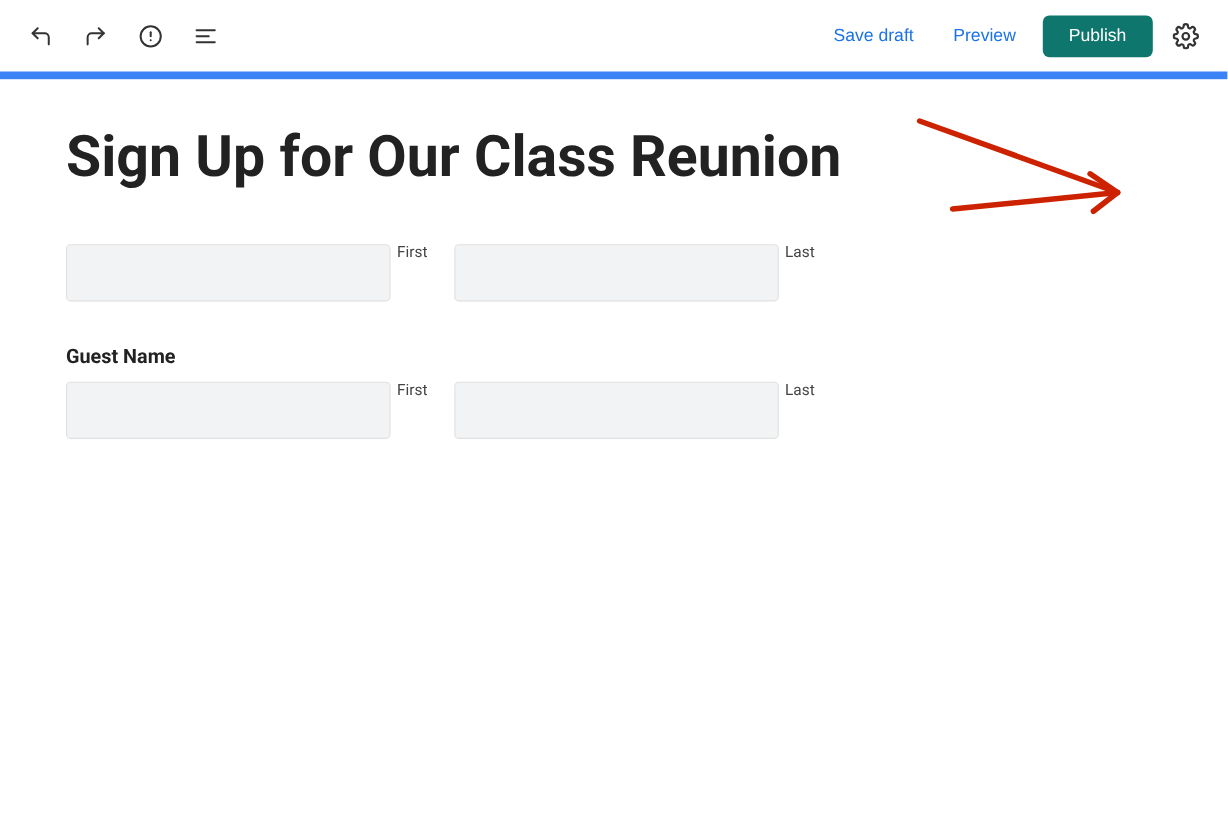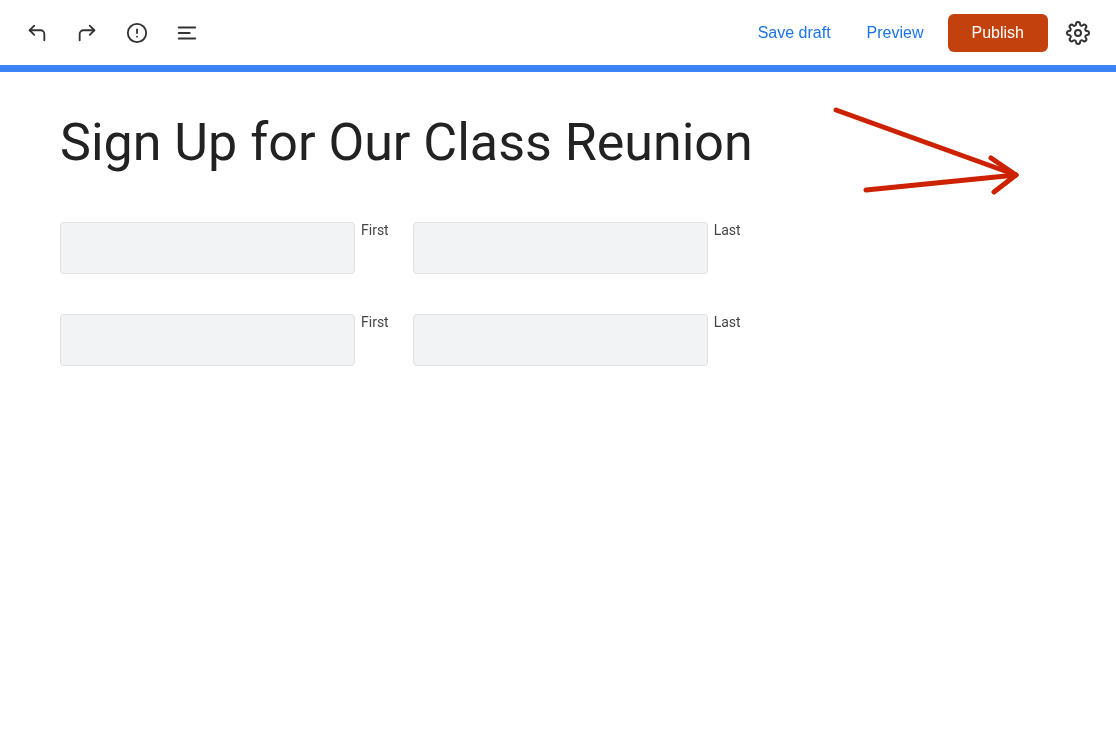--- a/index.html
+++ b/index.html
@@ -66,21 +66,21 @@
       border: none;
       cursor: pointer;
       font-size: 16px;
       color: #1a73e8;
       padding: 8px 12px;
       border-radius: 4px;
       font-weight: 400;
     }
 
     .publish-btn {
-      background: #c2410c;
+      background: #0f766e;
       color: #ffffff;
       border: none;
       cursor: pointer;
       font-size: 16px;
       font-weight: 500;
       padding: 10px 24px;
       border-radius: 6px;
     }
 
     .gear-btn {
@@ -106,21 +106,21 @@
       top: 10px;
       right: 120px;
       width: 200px;
       height: 120px;
       pointer-events: none;
     }
 
     
     .form-title {
       font-size: 52px;
-      font-weight: 400;
+      font-weight: 700;
       color: #222222;
       margin-bottom: 48px;
       line-height: 1.2;
     }
 
     
     .form-section {
       margin-bottom: 40px;
     }
 
@@ -232,20 +232,23 @@
         <span class="field-sublabel">First</span>
       </div>
       <div class="field-group">
         <input type="text" class="field-input" style="">
         <span class="field-sublabel">Last</span>
       </div>
     </div>
   </div>
 
   <div class="form-section">
+    <div class="field-label">
+      <span>Guest Name</span>
+    </div>
     <div class="field-row">
       <div class="field-group">
         <input type="text" class="field-input" style="">
         <span class="field-sublabel">First</span>
       </div>
       <div class="field-group">
         <input type="text" class="field-input" style="">
         <span class="field-sublabel">Last</span>
       </div>
     </div>

